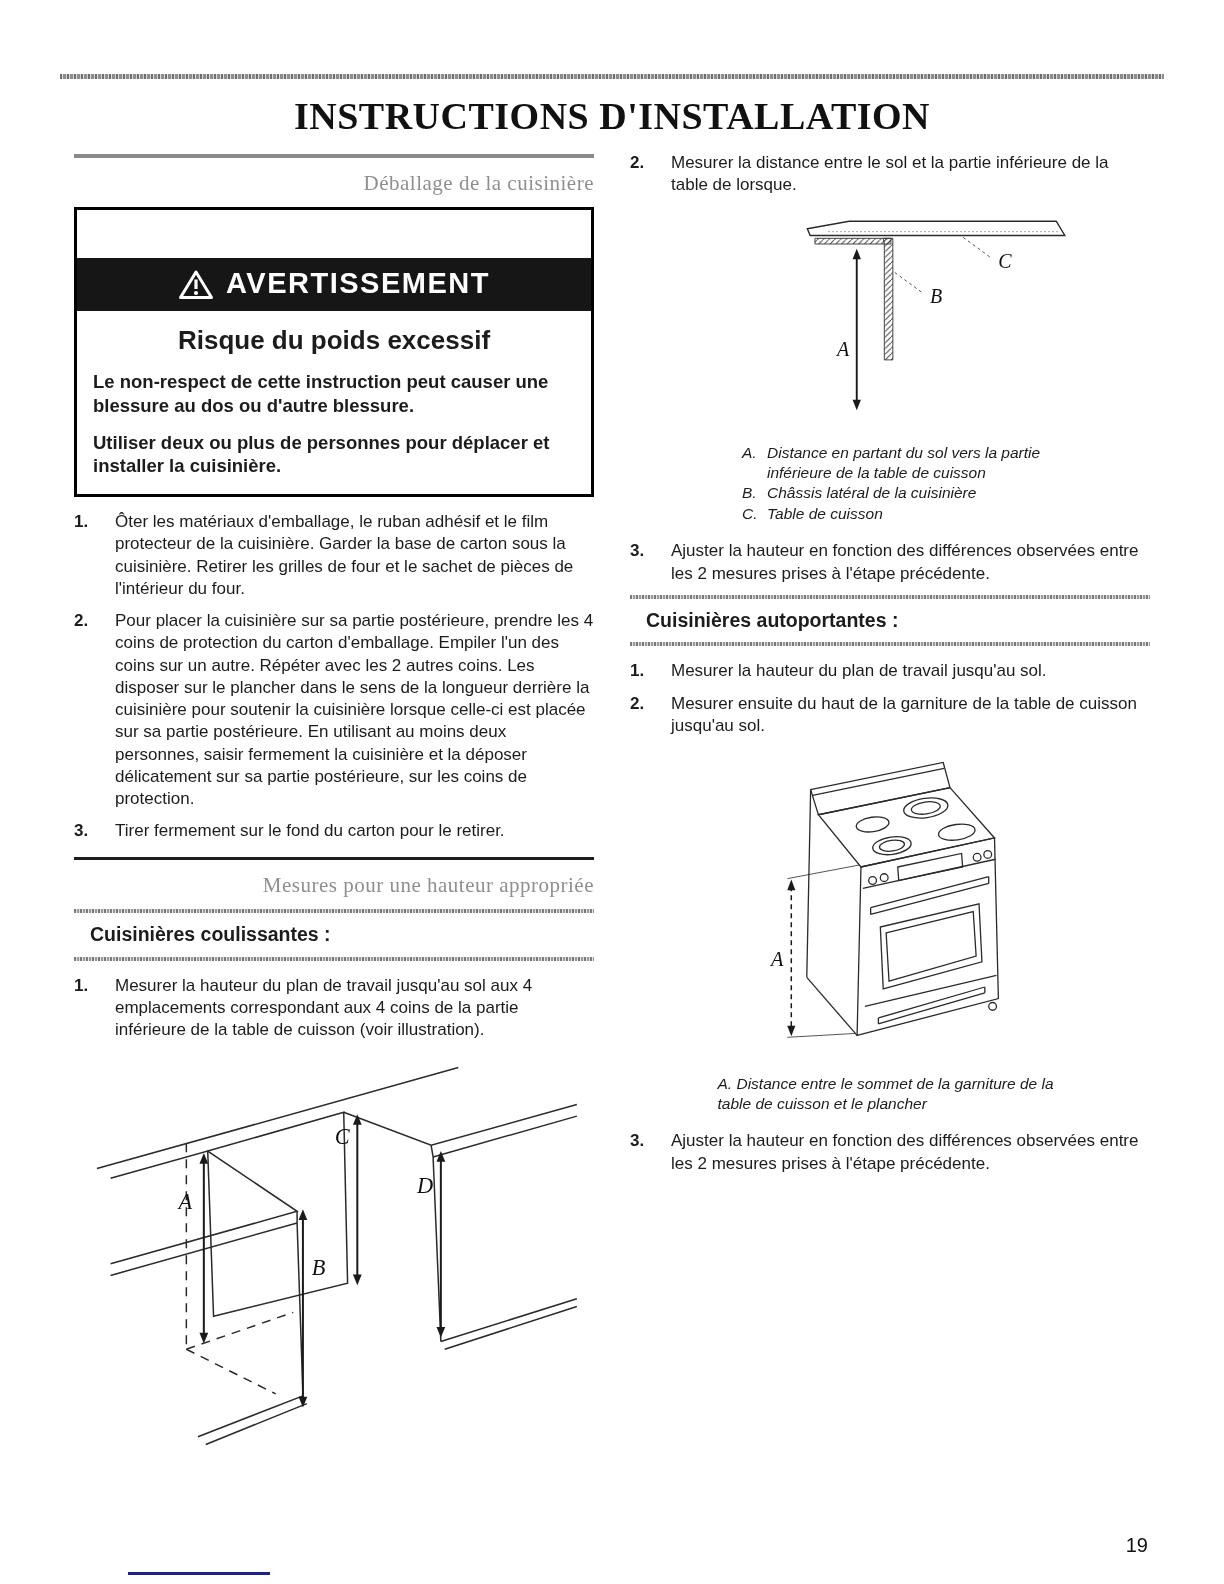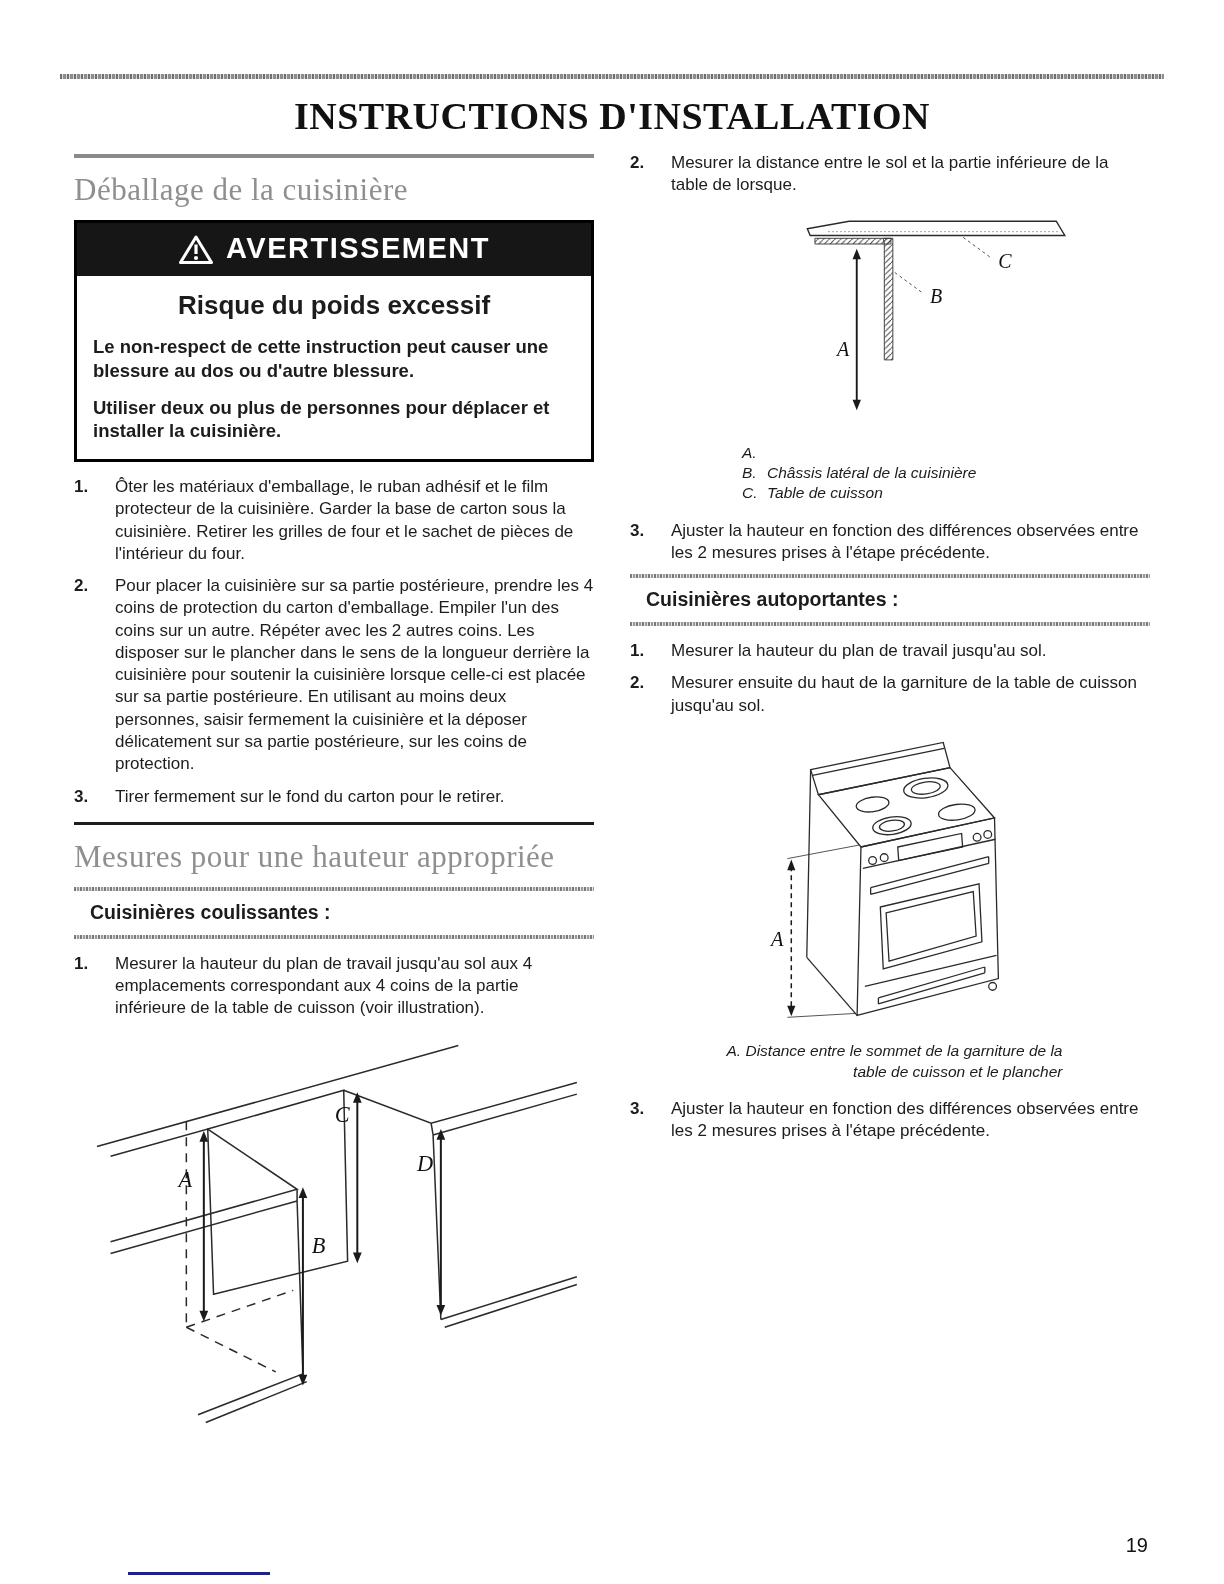--- a/index.html
+++ b/index.html
@@ -8,41 +8,41 @@
   .toprule{margin:74px 60px 0;height:5px;
         background:repeating-linear-gradient(90deg,#6f6f6f 0 2px,#e0e0e0 2px 3px,#8d8d8d 3px 6px,#d6d6d6 6px 7px);}
   h1.title{font-family:"Liberation Serif",serif;font-weight:700;font-size:38px;letter-spacing:.5px;
         text-align:center;margin:13px 0 4px;color:#111;}
   .cols{display:flex;gap:36px;padding:0 74px;margin-top:6px;}
   .col-l{width:520px;flex:none;}
   .col-r{width:520px;flex:none;}
   .grayrule{height:4px;background:#8a8a8a;margin-top:6px;}
   .blackrule{height:3px;background:#1d1d1d;margin-top:14px;}
   .dotrule{height:4px;background:repeating-linear-gradient(90deg,#7a7a7a 0 2px,#e6e6e6 2px 3px,#9a9a9a 3px 5px,#dddddd 5px 6px);}
-  h2.gsec{font-family:"Liberation Serif",serif;font-weight:400;font-size:31px;color:#8f8f8f;
-        text-align:left;margin:12px 0 10px;letter-spacing:.5px;}
+  h2.gsec{font-family:"Liberation Serif",serif;font-weight:400;font-size:21px;color:#8f8f8f;
+        text-align:right;margin:12px 0 10px;letter-spacing:.5px;}
   .warnbox{border:3px solid #000;margin-top:8px;}
   .warnbanner{background:#161616;color:#fff;display:flex;align-items:center;justify-content:center;
-        gap:12px;padding:7px 0 8px;font-weight:700;font-size:29px;letter-spacing:1.5px;}
+        gap:12px;padding:7px 0 8px;font-weight:700;font-size:29px;letter-spacing:1.5px;margin-top:48px;}
   .warnbody{padding:2px 16px 16px;}
   .warnhead{text-align:center;font-weight:700;font-size:26px;margin:10px 0 2px;}
   .warnp{font-weight:700;font-size:18.5px;line-height:1.28;margin:13px 0 0;}
   .steps{margin-top:14px;}
   .step{display:flex;margin:0 0 10px;}
   .step .n{font-weight:700;width:41px;flex:none;}
   .step .t{flex:1;}
   h3.ssec{font-weight:700;font-size:19.5px;margin:9px 0 9px 16px;}
   .fig{text-align:center;}
   .caption{font-style:italic;font-size:16.5px;margin:8px 0 0 36px;}
   .legend{margin:2px 0 0 112px;font-style:italic;font-size:15.5px;line-height:1.32;}
   .leg{display:flex;}
   .leg .k{width:25px;flex:none;}
   .leg .x{flex:1;max-width:318px;}
-  .legend-c{font-style:italic;font-size:15.5px;line-height:1.32;text-align:right;
-        max-width:345px;margin:8px auto 0;}
+  .legend-c{font-style:italic;font-size:15.5px;line-height:1.32;text-align:left;
+        max-width:345px;margin:20px auto 0;}
   .pageno{position:absolute;right:76px;top:1532px;font-size:20px;color:#111;}
   .navline{position:absolute;left:128px;top:1572px;width:142px;height:3px;background:#20208a;}
   svg{display:inline-block;}
   svg line,svg path,svg rect,svg ellipse,svg circle{vector-effect:non-scaling-stroke;}
   .figlabel{font-family:"Liberation Serif",serif;font-style:italic;font-size:23px;fill:#111;}
   .figlabel-s{font-family:"Liberation Serif",serif;font-style:italic;font-size:21px;fill:#111;}
 </style>
 </head>
 <body>
 
@@ -195,20 +195,21 @@
           </g>
           <text class="figlabel-s" x="172" y="158" text-anchor="end">A</text>
           <text class="figlabel-s" x="257" y="102" text-anchor="start">B</text>
           <text class="figlabel-s" x="329" y="65" text-anchor="start">C</text>
         </svg>
       </div>
 
       <div class="legend">
         <div class="leg">
           <span class="k">A.</span>
+          <span class="x">Distance en partant du sol vers la partie inférieure de la table de cuisson</span>
         </div>
         <div class="leg">
           <span class="k">B.</span>
           <span class="x">Châssis latéral de la cuisinière</span>
         </div>
         <div class="leg">
           <span class="k">C.</span>
           <span class="x">Table de cuisson</span>
         </div>
       </div>

